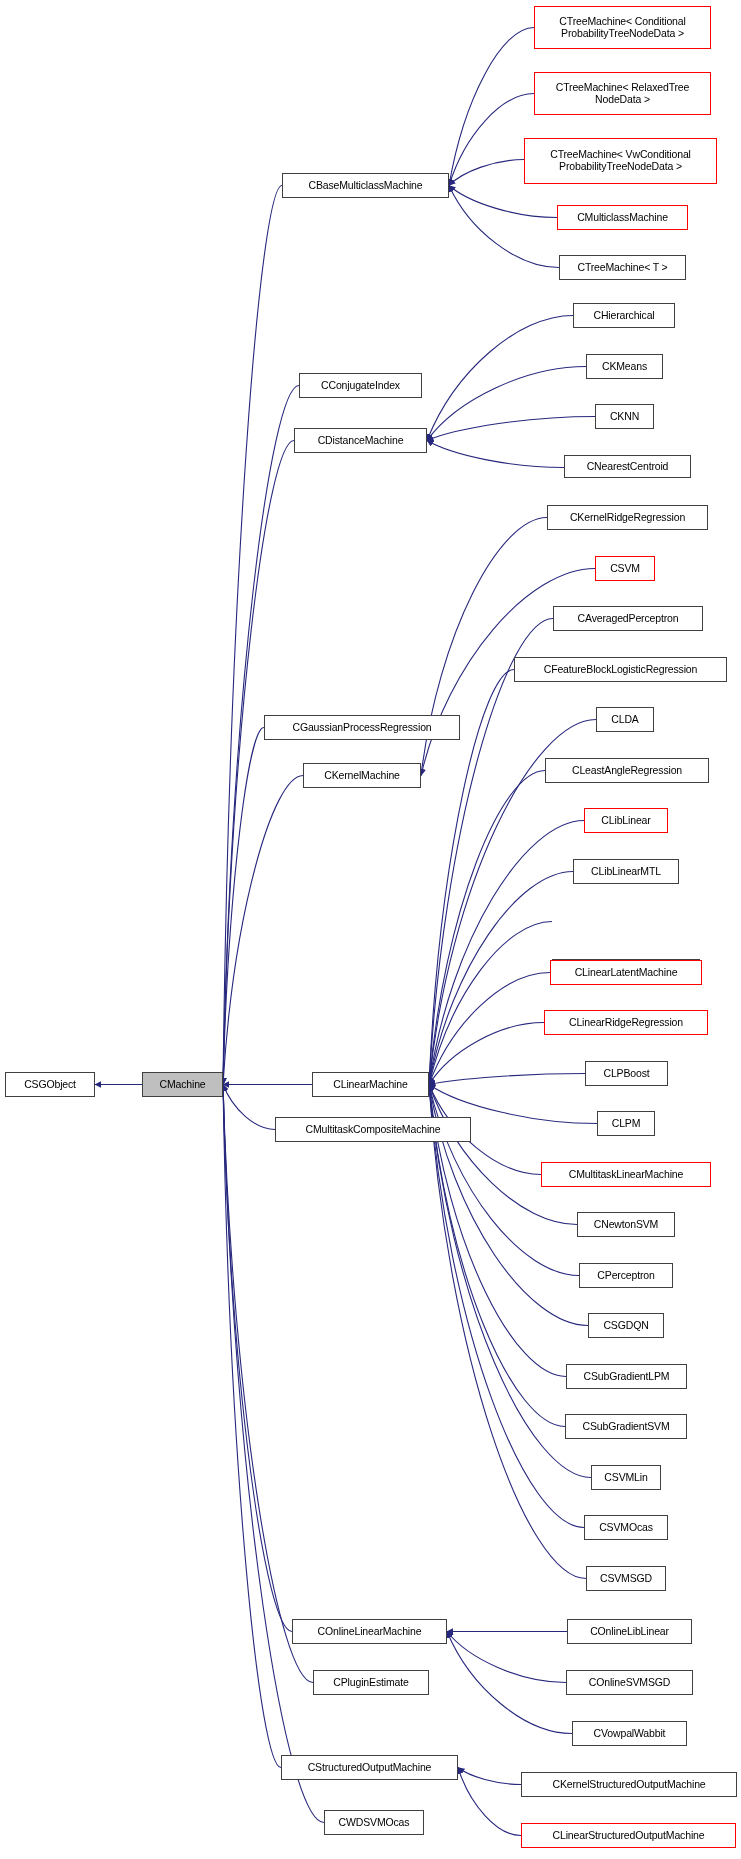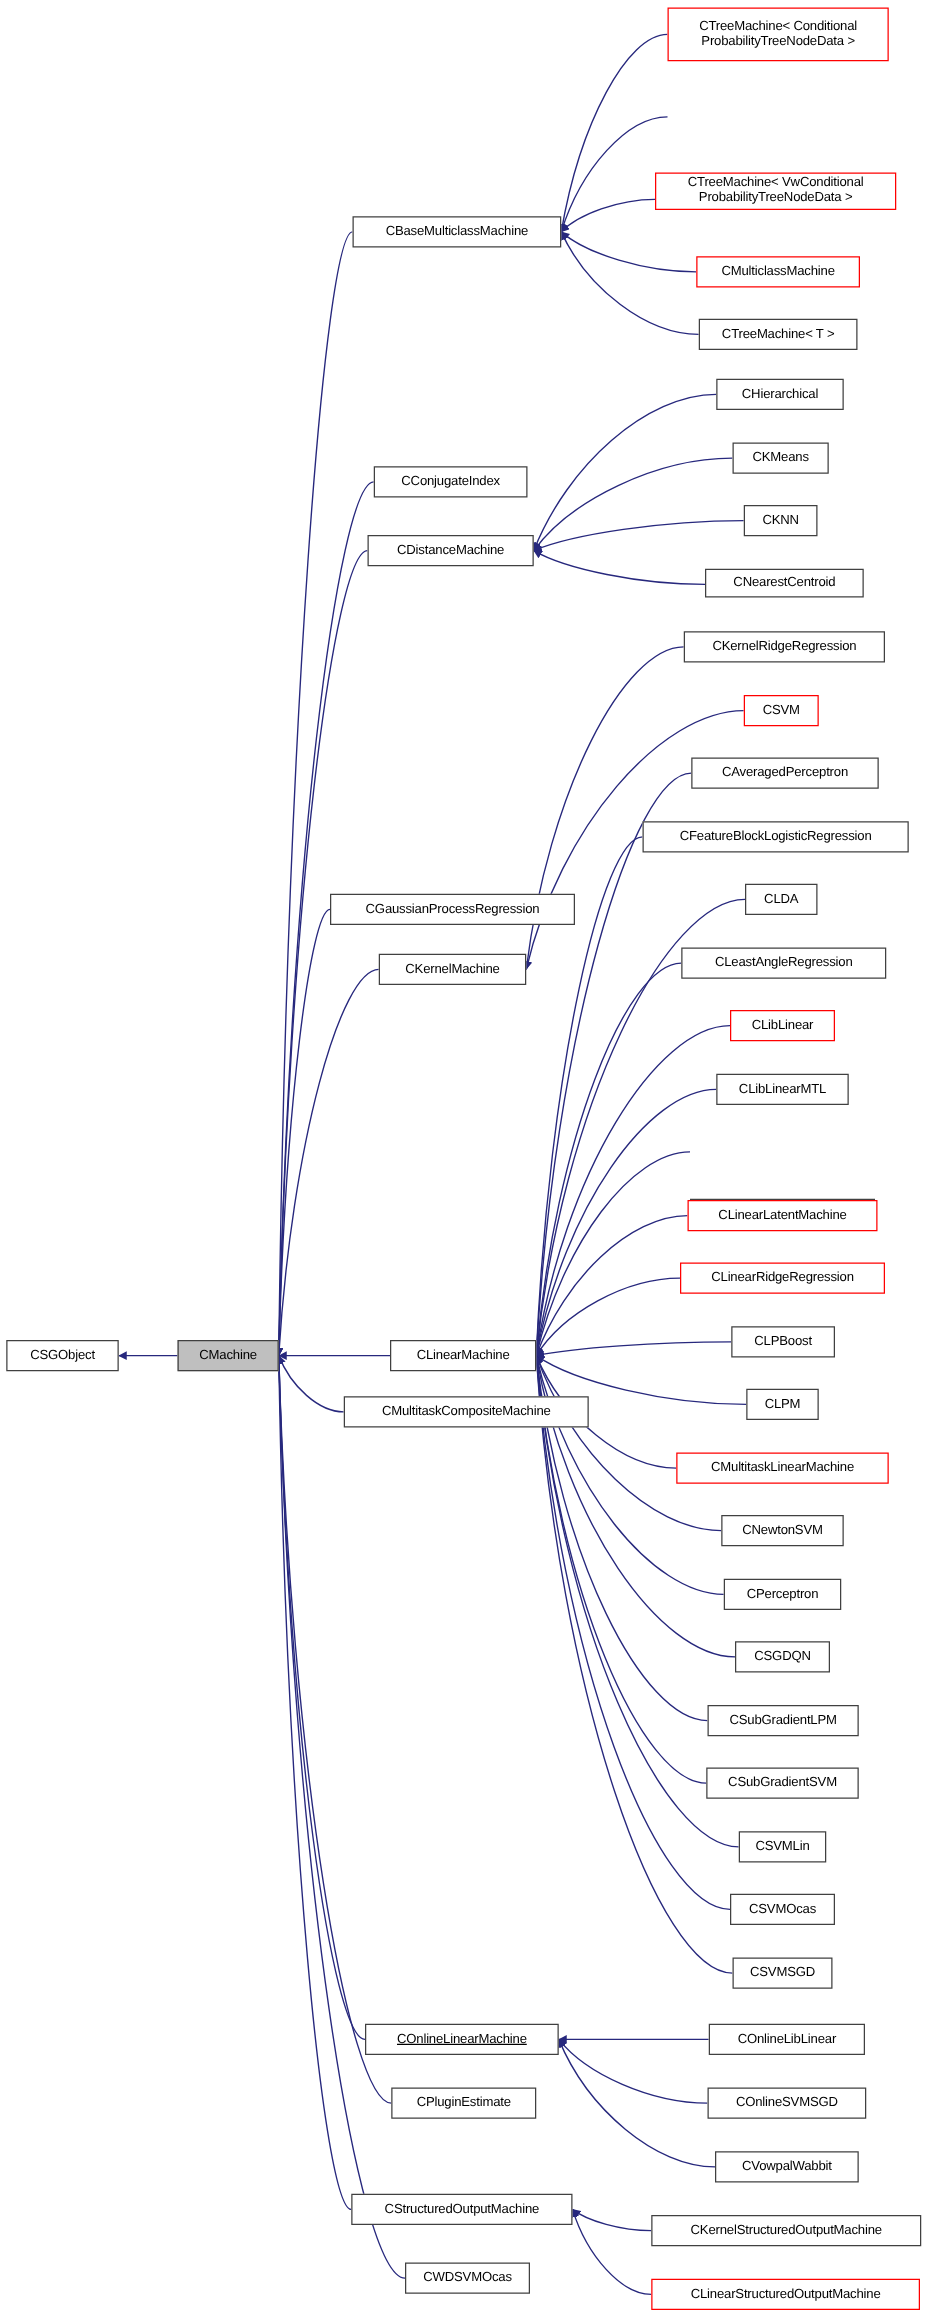--- a/index.html
+++ b/index.html
@@ -106,21 +106,23 @@
       <path d="M 447 1631.5 C 469.1 1659.5, 520.8 1682.5, 566 1682.5" fill="none" stroke="#27287d" stroke-width="1.1" marker-start="url(#arrow)"></path>
       <path d="M 447 1631.5 C 470.3 1687.6, 524.5 1733.5, 572 1733.5" fill="none" stroke="#27287d" stroke-width="1.1" marker-start="url(#arrow)"></path>
       <path d="M 458 1767.5 C 469.7 1776.8, 497.1 1784.5, 521 1784.5" fill="none" stroke="#27287d" stroke-width="1.1" marker-start="url(#arrow)"></path>
       <path d="M 458 1767.5 C 469.7 1804.9, 497.1 1835.5, 521 1835.5" fill="none" stroke="#27287d" stroke-width="1.1" marker-start="url(#arrow)"></path>
     </svg>
 <div class="node" style="left: 5px; top: 1072px; width: 90px; height: 25px;">CSGObject</div>
     <div class="node root" style="left: 142px; top: 1072px; width: 81px; height: 25px;">CMachine</div>
     <div class="node" style="left: 282px; top: 173px; width: 167px; height: 25px;">CBaseMulticlassMachine</div>
     <div class="node red" style="left: 534px; top: 6px; width: 177px; height: 43px;">CTreeMachine&lt; Conditional
 ProbabilityTreeNodeData &gt;</div>
-    <div class="node red" style="left: 524px; top: 138px; width: 193px; height: 30px;">CTreeMachine&lt; VwConditional
+    <div class="node red" style="left: 534px; top: 72px; width: 177px; height: 43px;">CTreeMachine&lt; RelaxedTree
+NodeData &gt;</div>
+    <div class="node red" style="left: 524px; top: 138px; width: 193px; height: 46px;">CTreeMachine&lt; VwConditional
 ProbabilityTreeNodeData &gt;</div>
     <div class="node red" style="left: 557px; top: 205px; width: 131px; height: 25px;">CMulticlassMachine</div>
     <div class="node" style="left: 559px; top: 255px; width: 127px; height: 25px;">CTreeMachine&lt; T &gt;</div>
     <div class="node" style="left: 299px; top: 373px; width: 123px; height: 25px;">CConjugateIndex</div>
     <div class="node" style="left: 294px; top: 428px; width: 133px; height: 25px;">CDistanceMachine</div>
     <div class="node" style="left: 573px; top: 303px; width: 102px; height: 25px;">CHierarchical</div>
     <div class="node" style="left: 586px; top: 354px; width: 77px; height: 25px;">CKMeans</div>
     <div class="node" style="left: 595px; top: 404px; width: 59px; height: 25px;">CKNN</div>
     <div class="node" style="left: 564px; top: 455px; width: 127px; height: 23px;">CNearestCentroid</div>
     <div class="node" style="left: 547px; top: 505px; width: 161px; height: 25px;">CKernelRidgeRegression</div>
@@ -142,21 +144,21 @@
     <div class="node" style="left: 588px; top: 1313px; width: 76px; height: 25px;">CSGDQN</div>
     <div class="node" style="left: 566px; top: 1364px; width: 121px; height: 25px;">CSubGradientLPM</div>
     <div class="node" style="left: 565px; top: 1414px; width: 122px; height: 25px;">CSubGradientSVM</div>
     <div class="node" style="left: 591px; top: 1465px; width: 70px; height: 25px;">CSVMLin</div>
     <div class="node" style="left: 584px; top: 1515px; width: 84px; height: 25px;">CSVMOcas</div>
     <div class="node" style="left: 586px; top: 1566px; width: 80px; height: 25px;">CSVMSGD</div>
     <div class="node" style="left: 264px; top: 715px; width: 196px; height: 25px;">CGaussianProcessRegression</div>
     <div class="node" style="left: 303px; top: 763px; width: 118px; height: 25px;">CKernelMachine</div>
     <div class="node" style="left: 312px; top: 1072px; width: 117px; height: 25px;">CLinearMachine</div>
     <div class="node" style="left: 275px; top: 1117px; width: 196px; height: 25px;">CMultitaskCompositeMachine</div>
-    <div class="node" style="left: 292px; top: 1619px; width: 155px; height: 25px; text-decoration: underline;">COnlineLinearMachine</div>
+    <div class="node" style="left: 292px; top: 1619px; width: 155px; height: 25px;">COnlineLinearMachine</div>
     <div class="node" style="left: 313px; top: 1670px; width: 116px; height: 25px;">CPluginEstimate</div>
     <div class="node" style="left: 281px; top: 1755px; width: 177px; height: 25px;">CStructuredOutputMachine</div>
     <div class="node" style="left: 324px; top: 1810px; width: 100px; height: 25px;">CWDSVMOcas</div>
     <div class="node" style="left: 567px; top: 1619px; width: 125px; height: 25px;">COnlineLibLinear</div>
     <div class="node" style="left: 566px; top: 1670px; width: 127px; height: 25px; text-align: right;">COnlineSVMSGD</div>
     <div class="node" style="left: 572px; top: 1721px; width: 115px; height: 25px;">CVowpalWabbit</div>
     <div class="node" style="left: 521px; top: 1772px; width: 216px; height: 25px;">CKernelStructuredOutputMachine</div>
     <div class="node red" style="left: 521px; top: 1823px; width: 215px; height: 25px;">CLinearStructuredOutputMachine</div>
   </div>
 

